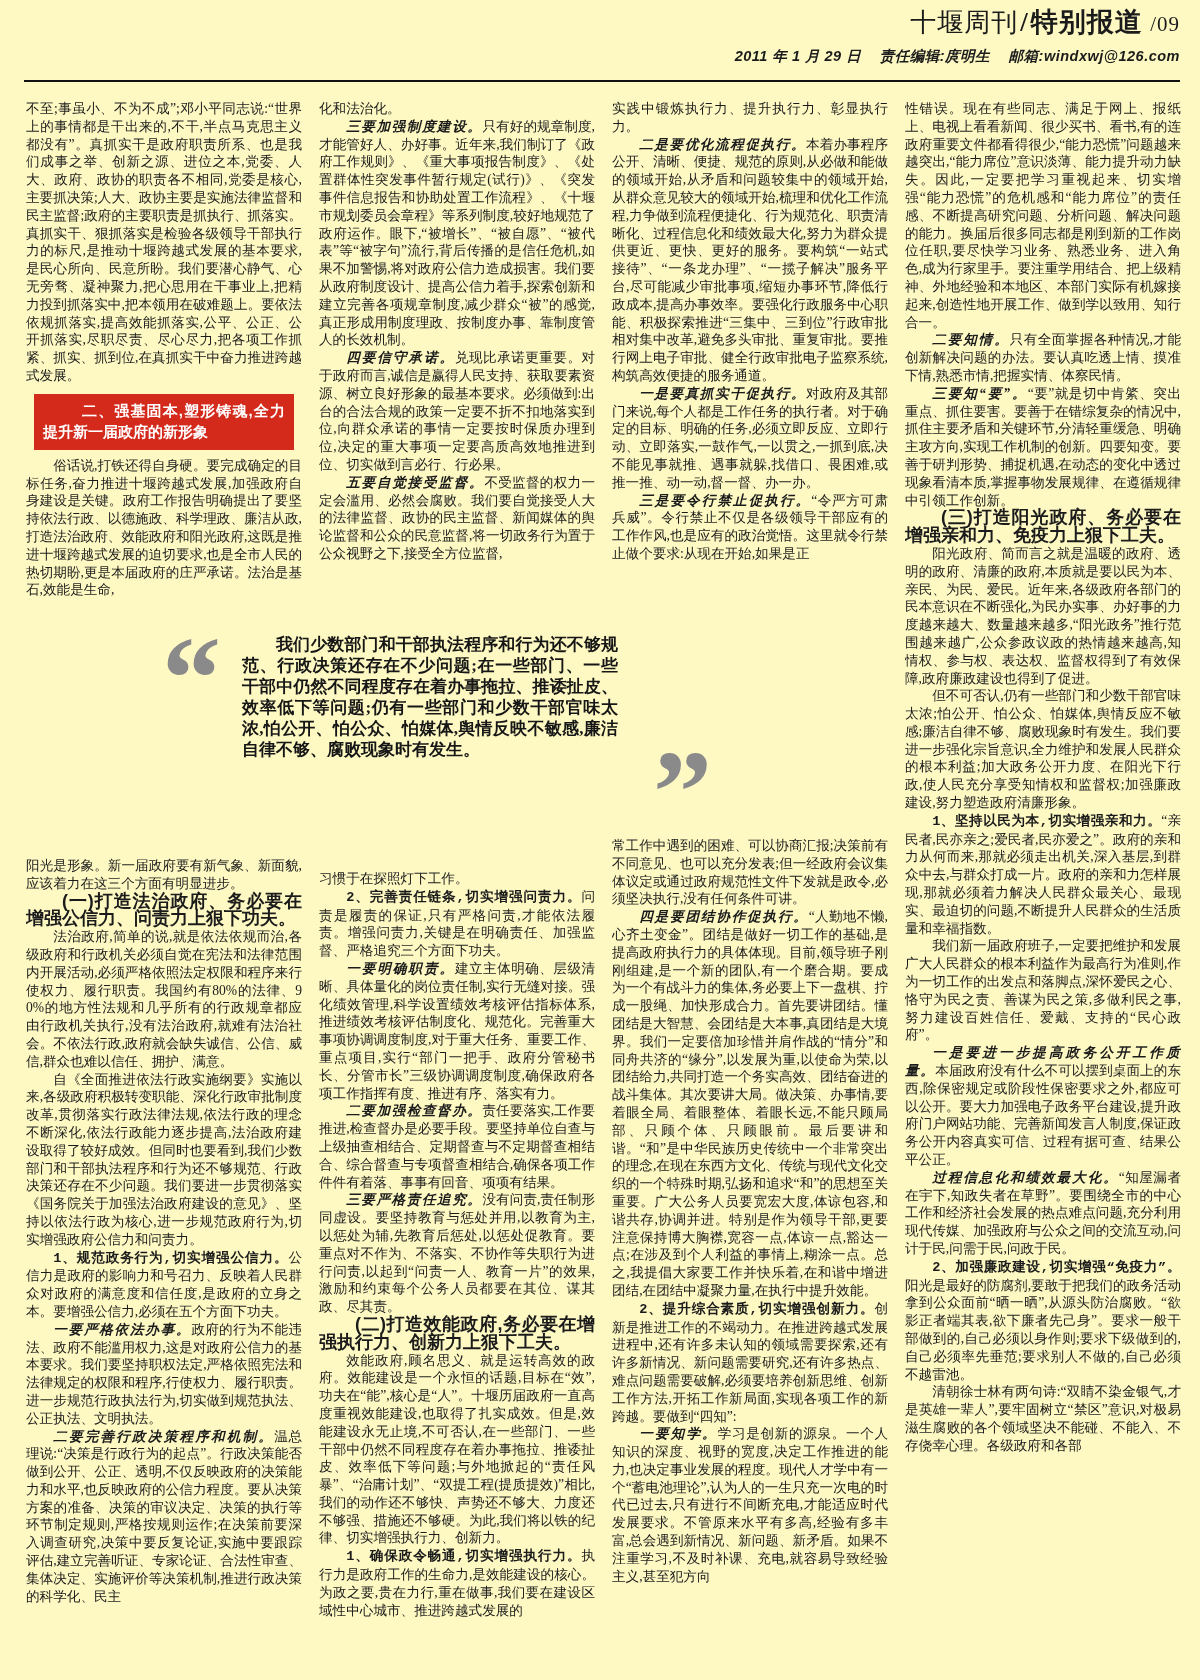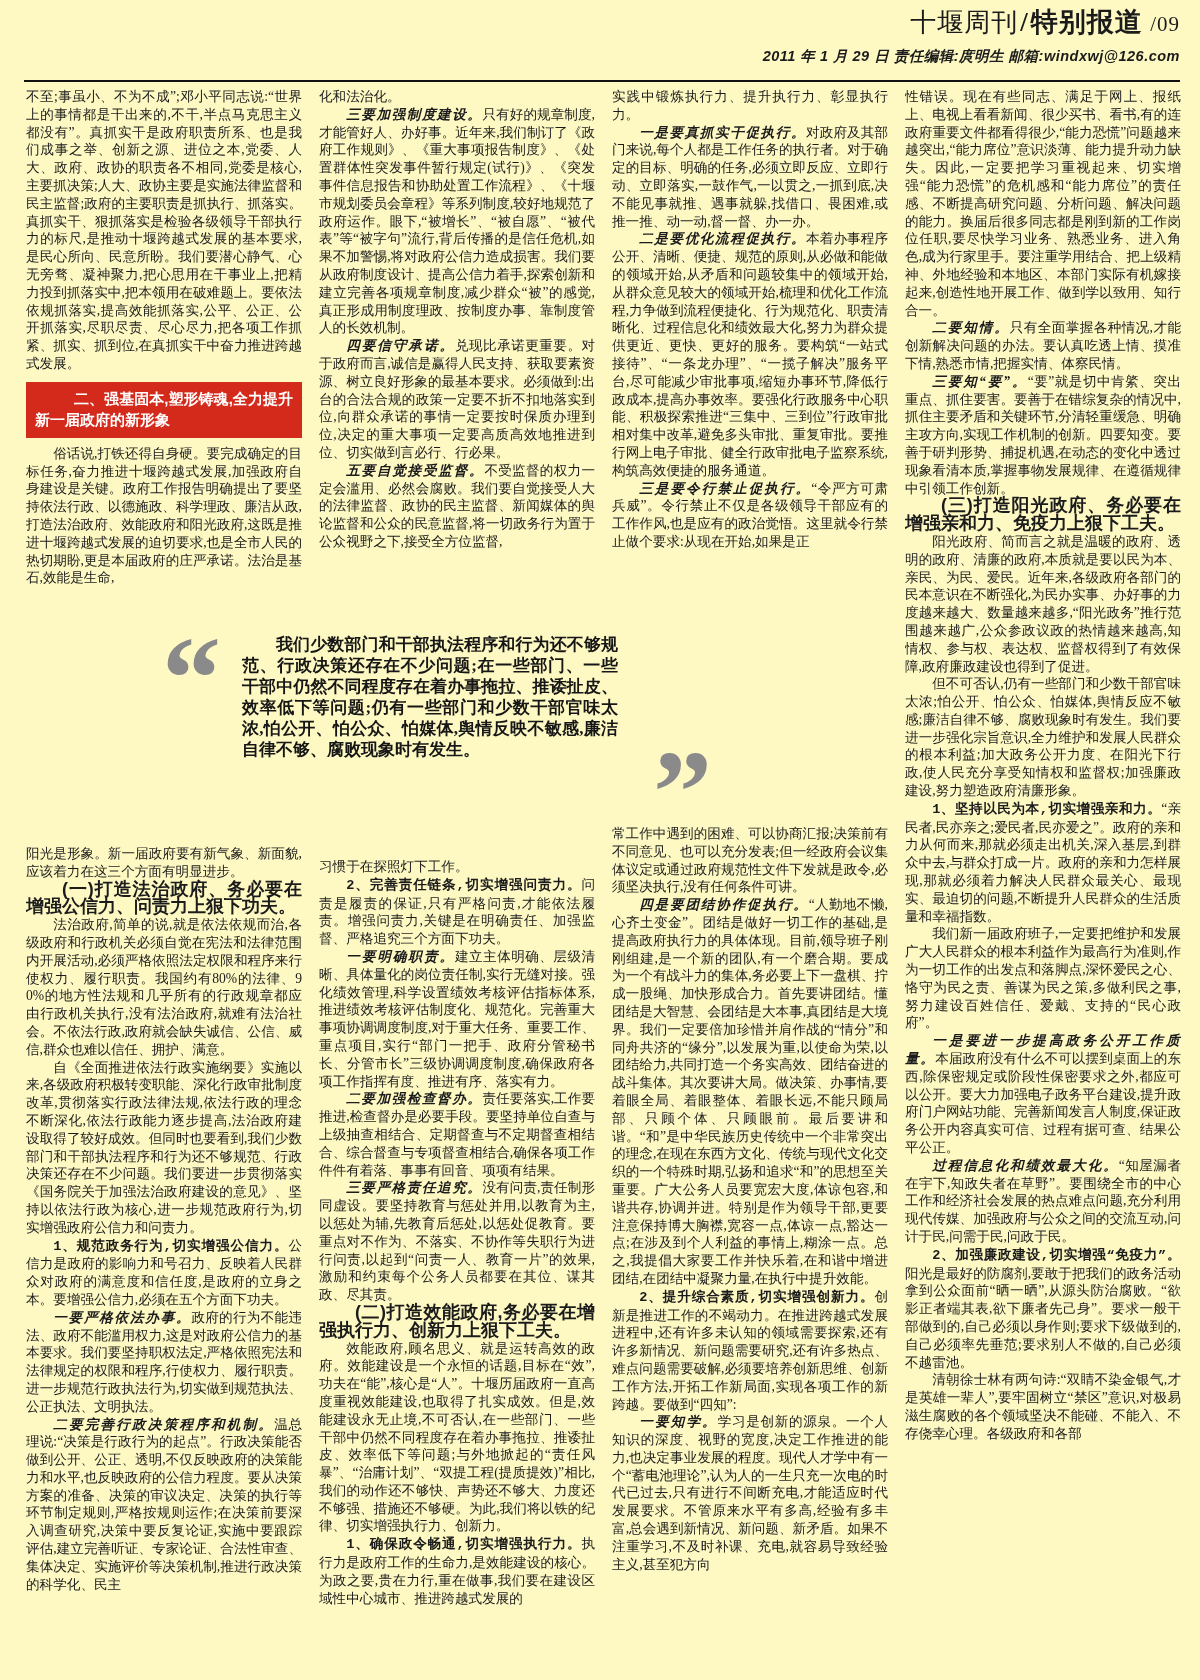--- a/index.html
+++ b/index.html
@@ -7,34 +7,34 @@
         font-family:"Liberation Serif","DejaVu Serif",serif;color:#1b1b1b;overflow:hidden;}
 
   
   .masthead{position:absolute;top:4px;right:20px;text-align:right;white-space:nowrap;}
   .m1{font-size:26px;letter-spacing:1px;}
   .m1 .slash{font-weight:bold;font-size:27px;padding:0 2px;}
   .m1 .sect{font-weight:bold;font-size:27px;}
   .m1 .pageno{font-weight:normal;font-size:21px;}
   .m2{margin-top:7px;font-family:"Liberation Sans","DejaVu Sans",sans-serif;
       font-style:italic;font-weight:bold;font-size:14.5px;letter-spacing:.5px;}
-  .m2 span{}
+  .m2 span{margin-left:14px;}
   .header-rule{position:absolute;left:24px;right:20px;top:80px;height:2px;background:#111;}
 
   
   .col{position:absolute;overflow:hidden;font-size:13.6px;line-height:17.8px;
        text-align:justify;word-break:break-all;}
   .col p{margin:0;padding:0;text-indent:2em;}
-  .col p.cont{text-indent:0;}
+  .col p.cont{text-indent:0;margin-top:12px;}
   .col p.h{font-family:"Liberation Sans","DejaVu Sans",sans-serif;font-weight:bold;font-size:18px;}
   .lead-kai{font-weight:bold;font-style:italic;letter-spacing:1.5px;}
   .lead-hei{font-weight:bold;font-family:Liberation Mono, monospace;letter-spacing:.5px;}
   .redbox{background:#d42a1c;color:#ffffff;font-weight:bold;
           font-family:"Liberation Sans","DejaVu Sans",sans-serif;
-          font-size:15px;line-height:21.5px;padding:6px 9px 7px;margin:9px 0 7px;text-indent:2.6em;}
+          font-size:15px;line-height:21.5px;padding:6px 9px 7px;margin:9px 8px 7px;text-indent:2.6em;}
 
   #c1t{left:26px;top:88px;width:276px;height:538px;}
   #c2t{left:319px;top:88px;width:276px;height:538px;}
   #c3t{left:612px;top:88px;width:276px;height:538px;}
   #c1b{left:26px;top:845px;width:276px;height:828px;}
   #c2b{left:319px;top:858px;width:276px;height:828px;}
   #c3b{left:612px;top:825px;width:276px;height:828px;}
   #c4 {left:905px;top:88px;width:276px;height:1585px;}
 
   
@@ -69,22 +69,22 @@
       <p class="para">俗话说,打铁还得自身硬。要完成确定的目标任务,奋力推进十堰跨越式发展,加强政府自身建设是关键。政府工作报告明确提出了要坚持依法行政、以德施政、科学理政、廉洁从政,打造法治政府、效能政府和阳光政府,这既是推进十堰跨越式发展的迫切要求,也是全市人民的热切期盼,更是本届政府的庄严承诺。法治是基石,效能是生命,</p>
     </div>
   <div class="col" id="c2t">
       <p class="cont">化和法治化。</p>
       <p class="para"><span class="lead-kai">三要加强制度建设。</span>只有好的规章制度,才能管好人、办好事。近年来,我们制订了《政府工作规则》、《重大事项报告制度》、《处置群体性突发事件暂行规定(试行)》、《突发事件信息报告和协助处置工作流程》、《十堰市规划委员会章程》等系列制度,较好地规范了政府运作。眼下,“被增长”、“被自愿”、“被代表”等“被字句”流行,背后传播的是信任危机,如果不加警惕,将对政府公信力造成损害。我们要从政府制度设计、提高公信力着手,探索创新和建立完善各项规章制度,减少群众“被”的感觉,真正形成用制度理政、按制度办事、靠制度管人的长效机制。</p>
       <p class="para"><span class="lead-kai">四要信守承诺。</span>兑现比承诺更重要。对于政府而言,诚信是赢得人民支持、获取要素资源、树立良好形象的最基本要求。必须做到:出台的合法合规的政策一定要不折不扣地落实到位,向群众承诺的事情一定要按时保质办理到位,决定的重大事项一定要高质高效地推进到位、切实做到言必行、行必果。</p>
       <p class="para"><span class="lead-kai">五要自觉接受监督。</span>不受监督的权力一定会滥用、必然会腐败。我们要自觉接受人大的法律监督、政协的民主监督、新闻媒体的舆论监督和公众的民意监督,将一切政务行为置于公众视野之下,接受全方位监督,</p>
     </div>
   <div class="col" id="c3t">
       <p class="cont">实践中锻炼执行力、提升执行力、彰显执行力。</p>
+      <p class="para"><span class="lead-kai">二是要优化流程促执行。</span>本着办事程序公开、清晰、便捷、规范的原则,从必做和能做的领域开始,从矛盾和问题较集中的领域开始,从群众意见较大的领域开始,梳理和优化工作流程,力争做到流程便捷化、行为规范化、职责清晰化、过程信息化和绩效最大化,努力为群众提供更近、更快、更好的服务。要构筑“一站式接待”、“一条龙办理”、“一揽子解决”服务平台,尽可能减少审批事项,缩短办事环节,降低行政成本,提高办事效率。要强化行政服务中心职能、积极探索推进“三集中、三到位”行政审批相对集中改革,避免多头审批、重复审批。要推行网上电子审批、健全行政审批电子监察系统,构筑高效便捷的服务通道。</p>
       <p class="para"><span class="lead-kai">一是要真抓实干促执行。</span>对政府及其部门来说,每个人都是工作任务的执行者。对于确定的目标、明确的任务,必须立即反应、立即行动、立即落实,一鼓作气,一以贯之,一抓到底,决不能见事就推、遇事就躲,找借口、畏困难,或推一推、动一动,督一督、办一办。</p>
-      <p class="para"><span class="lead-kai">二是要优化流程促执行。</span>本着办事程序公开、清晰、便捷、规范的原则,从必做和能做的领域开始,从矛盾和问题较集中的领域开始,从群众意见较大的领域开始,梳理和优化工作流程,力争做到流程便捷化、行为规范化、职责清晰化、过程信息化和绩效最大化,努力为群众提供更近、更快、更好的服务。要构筑“一站式接待”、“一条龙办理”、“一揽子解决”服务平台,尽可能减少审批事项,缩短办事环节,降低行政成本,提高办事效率。要强化行政服务中心职能、积极探索推进“三集中、三到位”行政审批相对集中改革,避免多头审批、重复审批。要推行网上电子审批、健全行政审批电子监察系统,构筑高效便捷的服务通道。</p>
       <p class="para"><span class="lead-kai">三是要令行禁止促执行。</span>“令严方可肃兵威”。令行禁止不仅是各级领导干部应有的工作作风,也是应有的政治觉悟。这里就令行禁止做个要求:从现在开始,如果是正</p>
     </div>
 
   <div class="quote">
     <span class="q-open">“</span>
     <div class="q-text">我们少数部门和干部执法程序和行为还不够规范、行政决策还存在不少问题;在一些部门、一些干部中仍然不同程度存在着办事拖拉、推诿扯皮、效率低下等问题;仍有一些部门和少数干部官味太浓,怕公开、怕公众、怕媒体,舆情反映不敏感,廉洁自律不够、腐败现象时有发生。</div>
     <span class="q-close">”</span>
   </div>
 
   <div class="col" id="c1b">

